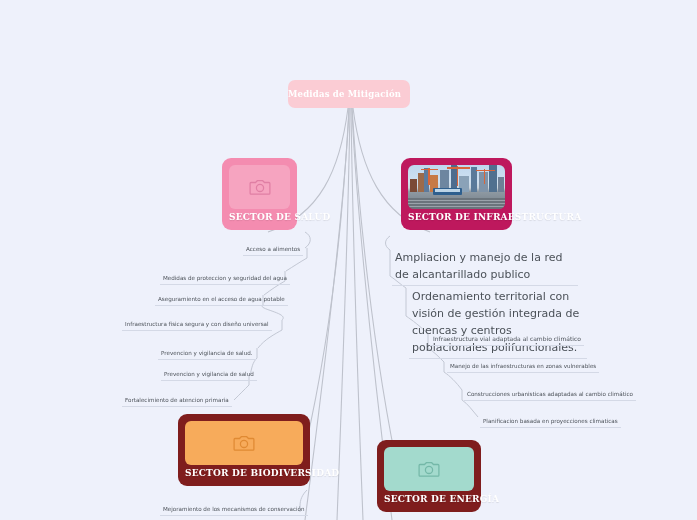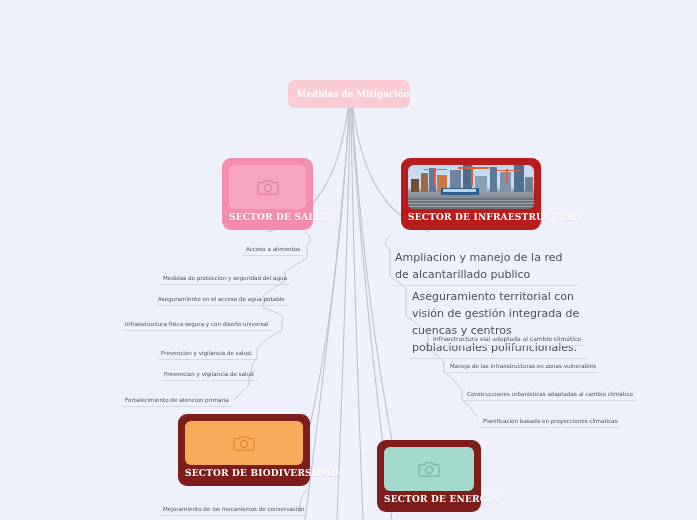--- a/index.html
+++ b/index.html
@@ -31,21 +31,21 @@
   .root-node {
     position: absolute;
     left: 288px;
     top: 80px;
     width: 122px;
     height: 28px;
     background: #fbccd4;
     border-radius: 7px;
     display: flex;
     align-items: center;
-    justify-content: flex-end;
+    justify-content: flex-start;
     z-index: 6;
   }
   .root-label {
     color: #ffffff;
     font-size: 8.5px;
     font-weight: bold;
     letter-spacing: .2px;
     font-family: "DejaVu Serif", "Liberation Serif", serif;
     white-space: nowrap;
   }
@@ -78,23 +78,23 @@
     letter-spacing: .2px;
     margin-top: 3px;
     white-space: nowrap;
     text-shadow: 0 1px 1px rgba(0,0,0,.10);
   }
 
   
   .cam-svg { display:block; }
 
   
-  #sector-salud         { left:222px; top:158px; width: 91px; height: 72px; background:#f48cb0; }
+  #sector-salud         { left:222px; top:158px; width: 75px; height: 72px; background:#f48cb0; }
   #sector-salud .thumb  { background:#f6a4c0; }
-  #sector-infra         { left:401px; top:158px; width:140px; height: 72px; background:#b91c1c; }
+  #sector-infra         { left:401px; top:158px; width:111px; height: 72px; background:#be185d; }
   #sector-bio           { left:178px; top:414px; width:132px; height: 72px; background:#7f1d1d; }
   #sector-bio .thumb    { background:#f7ab5b; }
   #sector-energia       { left:377px; top:440px; width:104px; height: 72px; background:#7f1d1d; }
   #sector-energia .thumb{ background:#a3dacd; }
 
   
   .photo-city {
     width: 100%; height: 100%;
     background:
       linear-gradient(to bottom, #bfd8ef 0%, #cfe0f0 38%, #c9d3db 52%, #8f9aa3 60%, #707a84 100%);
@@ -247,21 +247,21 @@
 
   <div class="leaf" style="left:243px; top:245px;">Acceso a alimentos</div>
   <div class="leaf" style="left:160px; top:274px;">Medidas de proteccion y seguridad del agua</div>
   <div class="leaf" style="left:155px; top:295px;">Aseguramiento en el acceso de agua potable</div>
   <div class="leaf" style="left:122px; top:320px;">Infraestructura fisica segura y con diseño universal</div>
   <div class="leaf" style="left:158px; top:349px;">Prevencion y vigilancia de salud.</div>
   <div class="leaf" style="left:161px; top:370px;">Prevencion y vigilancia de salud</div>
   <div class="leaf" style="left:122px; top:396px;">Fortalecimiento de atencion primaria</div>
 
   <div class="leaf wrap big" style="left:392px; top:249px; width:180px;">Ampliacion y manejo de la red de alcantarillado publico</div>
-  <div class="leaf wrap big" style="left:409px; top:288px; width:172px;">Aseguramiento territorial con visión de gestión integrada de cuencas y centros poblacionales polifuncionales.</div>
+  <div class="leaf wrap big" style="left:409px; top:288px; width:172px;">Ordenamiento territorial con visión de gestión integrada de cuencas y centros poblacionales polifuncionales.</div>
   <div class="leaf med" style="left:430px; top:334px;">Infraestructura vial adaptada al cambio climático</div>
   <div class="leaf" style="left:447px; top:362px;">Manejo de las infraestructuras en zonas vulnerables</div>
   <div class="leaf" style="left:464px; top:390px;">Construcciones urbanisticas adaptadas al cambio climático</div>
   <div class="leaf" style="left:480px; top:417px;">Planificacion basada en proyecciones climaticas</div>
 
   <div class="leaf" style="left:160px; top:505px;">Mejoramiento de los mecanismos de conservación</div>
 
 </div>
 
 </body></html>

